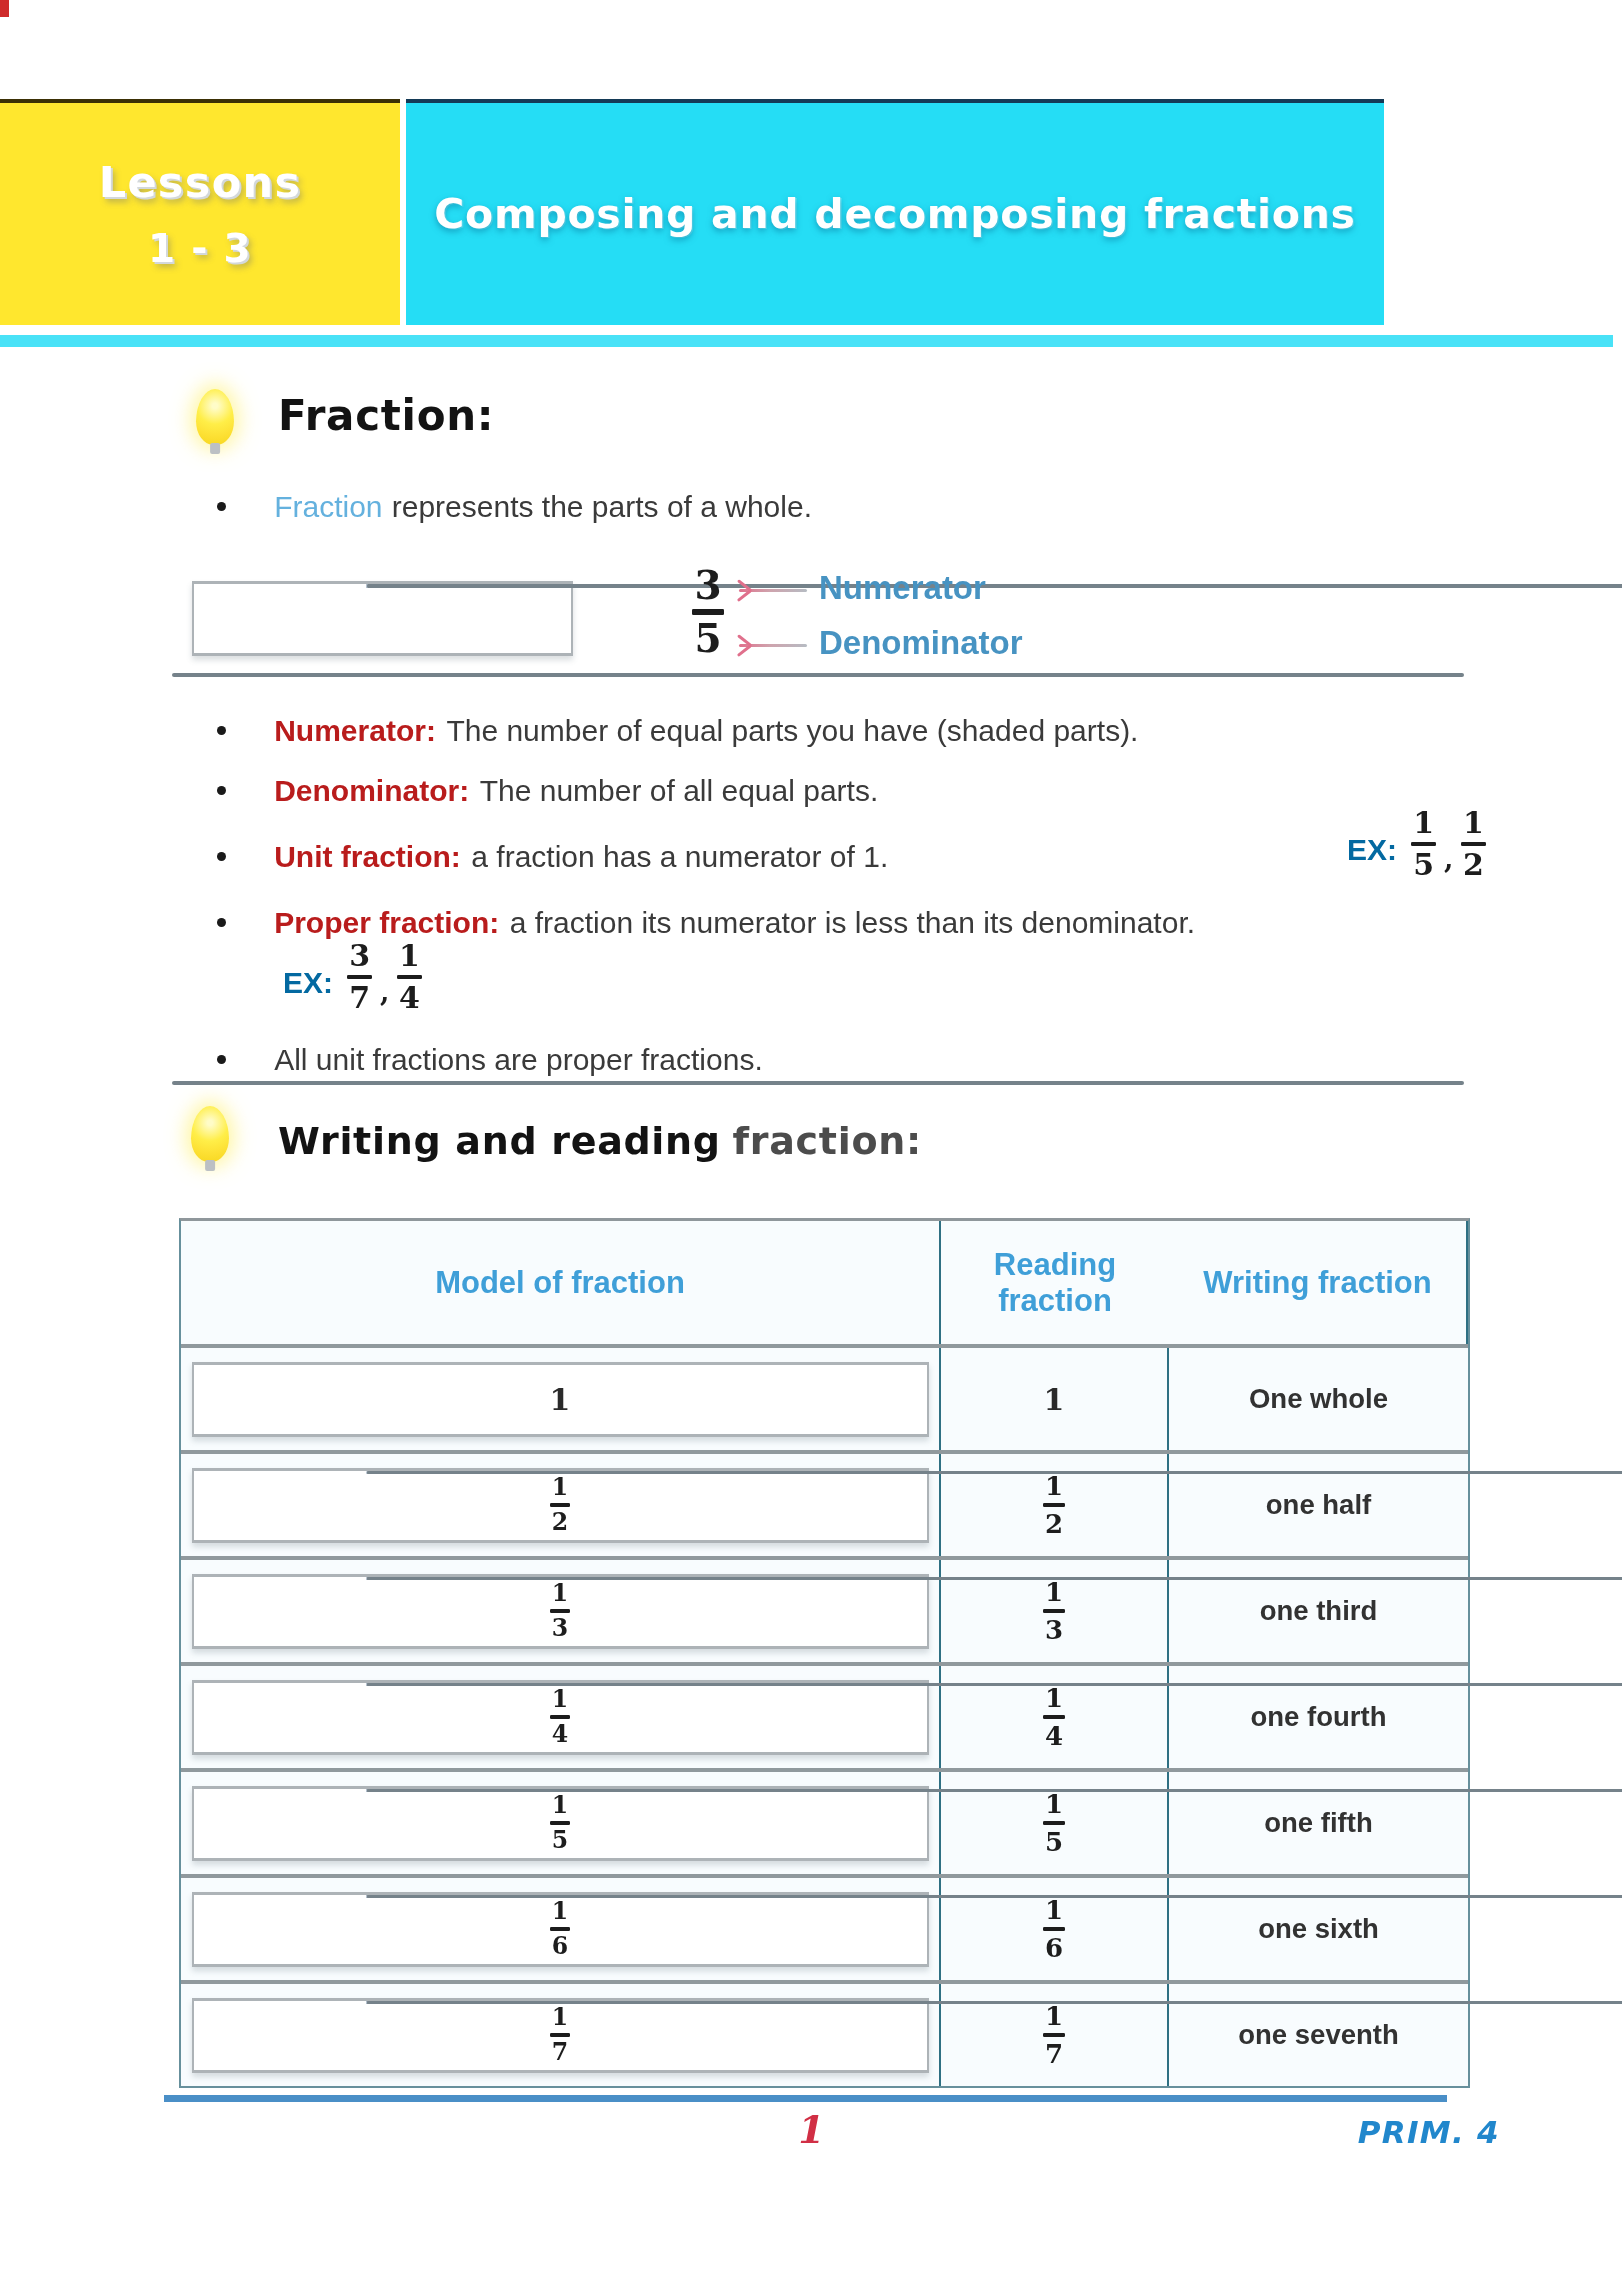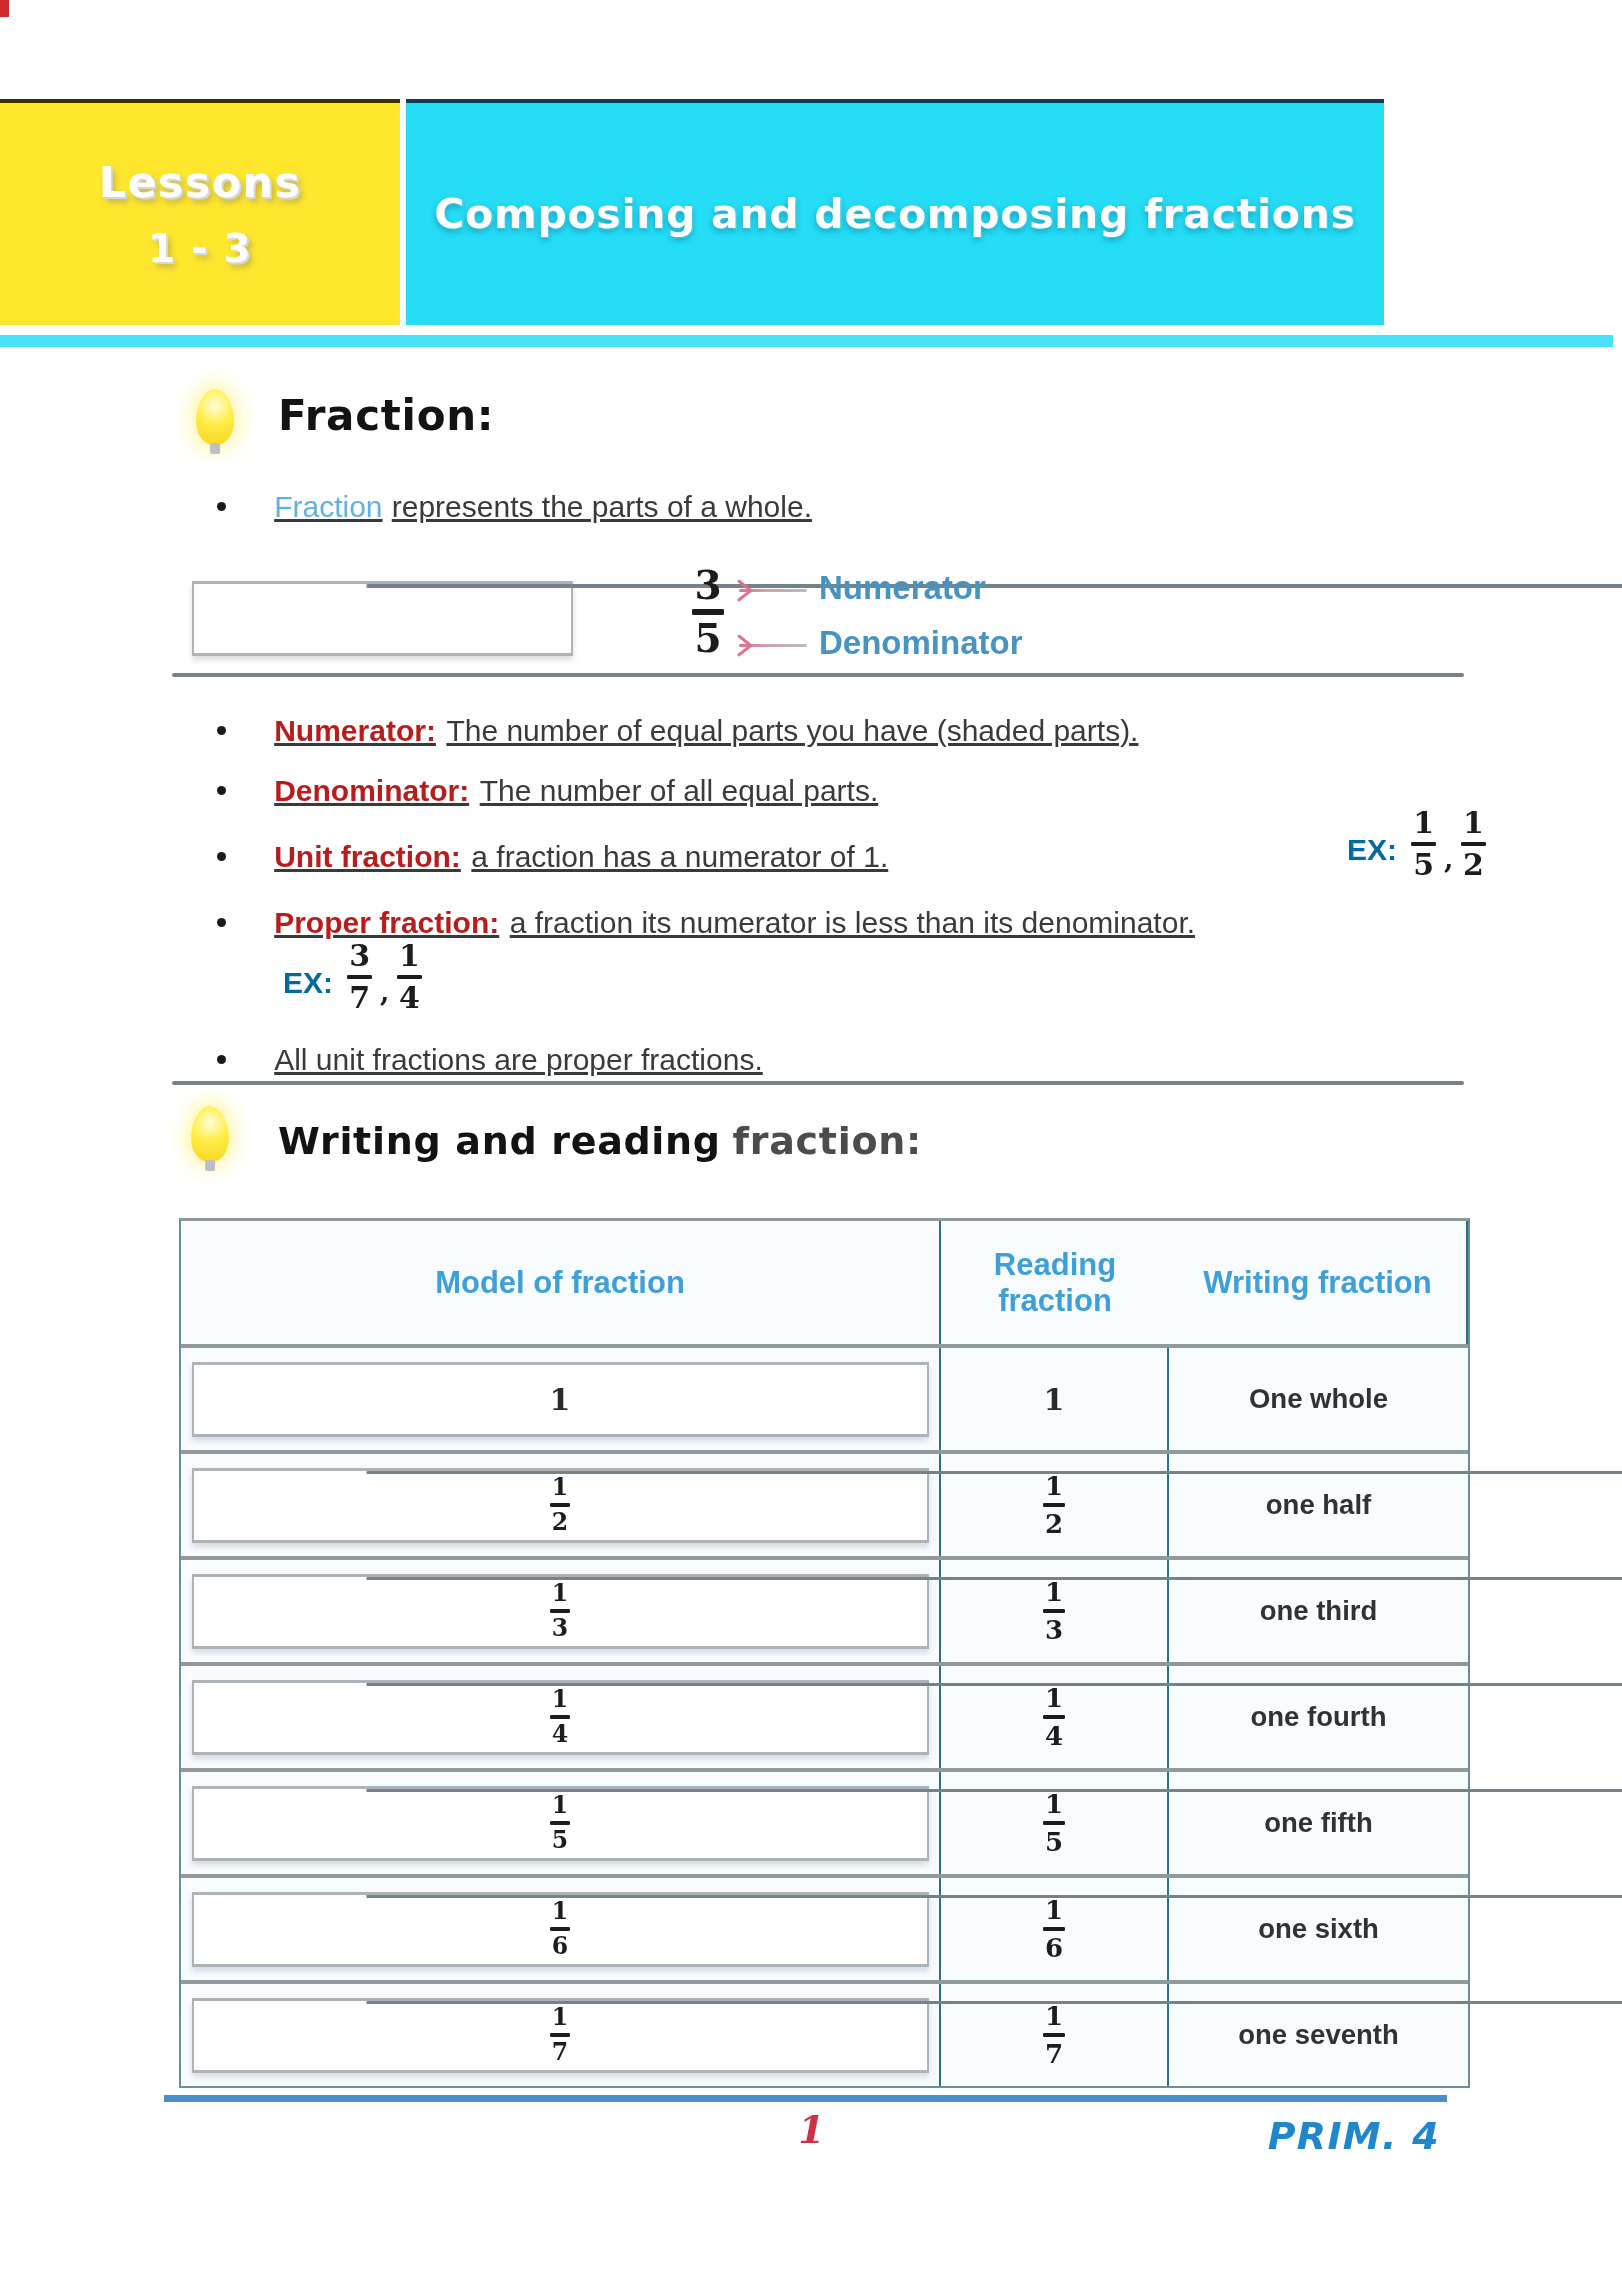--- a/index.html
+++ b/index.html
@@ -51,21 +51,21 @@
 
   
   .h2 { position:absolute; font-family:"DejaVu Sans", sans-serif; font-weight:700; color:#131313; letter-spacing:0.7px; }
   .h2-1 { left:278px; top:391px; font-size:42px; }
   .h2-2 { left:278px; top:1119px; font-size:38px; }
   .h2-accent { color:#4c4c4c; margin-left:11.8px; }
 
   
   .bullet { position:absolute; left:217px; width:1269px; display:flex; align-items:flex-start; font-size:30px; color:#3a3a3a; }
   .dot { flex:0 0 auto; width:9.2px; height:9.2px; border-radius:50%; background:#1a1a1a; margin:13px 48px 0 0; }
-  .line-text { line-height:1.2;text-decoration:underline; }
+  .line-text { line-height:1.2; }
   .term { color:#b91c1c; font-weight:700; margin-right:10.5px; }
   .term-light { color:#64b1de; margin-right:9.2px; }
 
   
   .frac { display:inline-flex; flex-direction:column; align-items:center; line-height:1;
           font-family:"DejaVu Serif", serif; font-weight:700; color:#1d1d1d; }
   .frac .n { padding-bottom:3.9px; }
   .frac .line { height:.15em; width:.82em; background:#1c1c1c; border-radius:1.3px; }
   .frac .d { padding-top:3.9px; }
   .comma { font-family:"DejaVu Serif", serif; font-weight:700; font-size:.9em; transform:translateY(.5em); padding:0 7.9px; color:#1d1d1d; }
@@ -117,22 +117,22 @@
   .model-cell { padding:0 10.5px; }
   .model-cell .mbar { width:100%; height:75px; }
   .wfrac { font-size:26px; }
   .wone  { font-family:"DejaVu Serif", serif; font-weight:700; font-size:30px; color:#2a2a2a; }
   .reading-cell { font-weight:700; font-size:27.5px; color:#323232; }
 
   
   .footer-line { position:absolute; left:164px; top:2095px; width:1283px; height:7.2px; background:#4a8fc7; }
   .page-num { position:absolute; left:779px; top:2107px; width:65px; text-align:center;
               font-family:"DejaVu Serif", serif; font-style:italic; font-weight:700; font-size:38px; color:#d12f45; }
-  .brand { position:absolute; left:1257px; top:2114px; width:183px; text-align:right;
-           font-family:"DejaVu Sans", sans-serif; font-style:italic; font-weight:700; font-size:38px;
+  .brand { position:absolute; left:1317px; top:2114px; width:183px; text-align:right;
+           font-family:"DejaVu Sans", sans-serif; font-style:italic; font-weight:700; font-size:31px;
            color:#2187cc; letter-spacing:1.3px; }
 </style>
 </head>
 <body>
 
 <div id="page">
 
   <div class="corner-mark"></div>
 
   <header>

